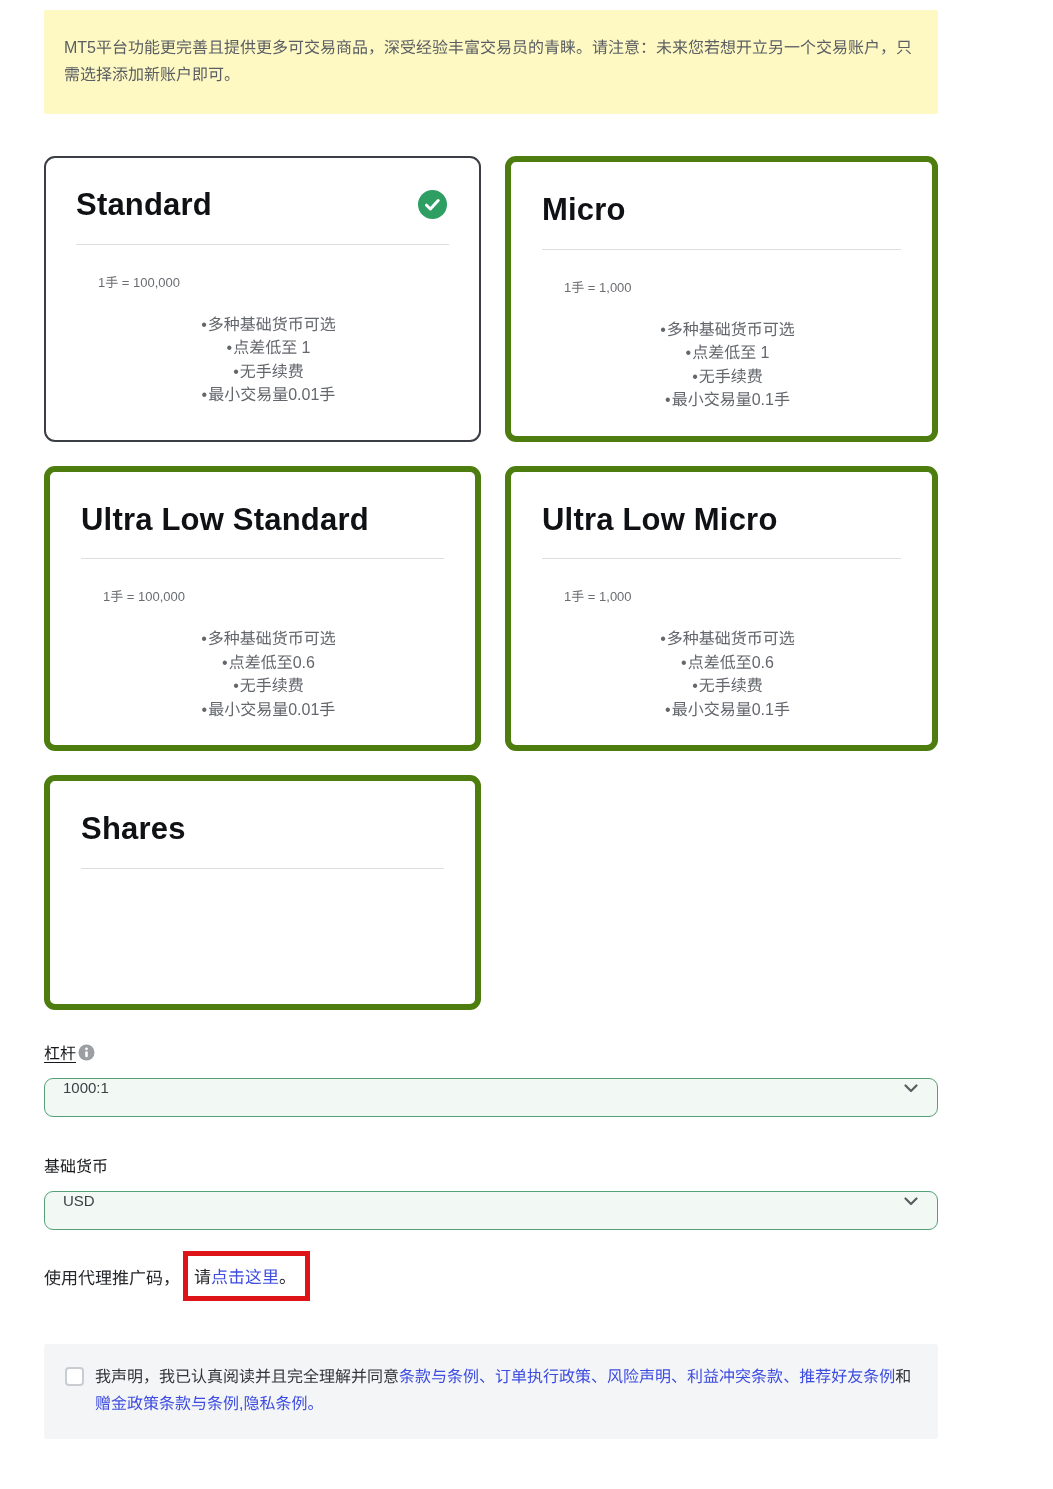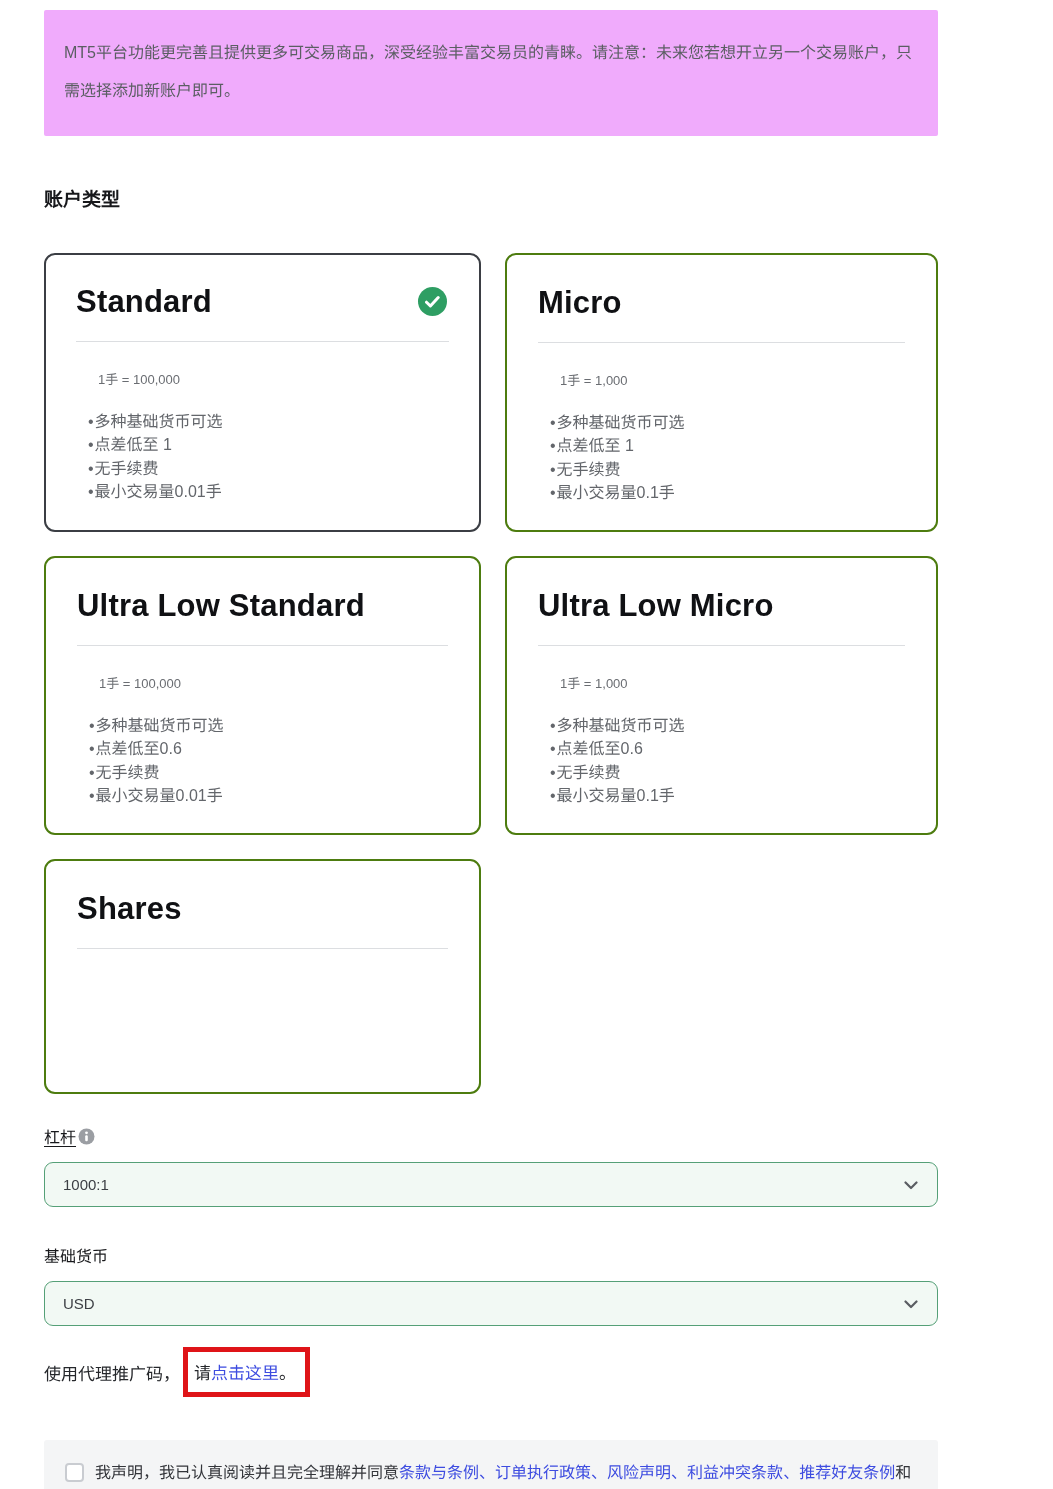--- a/index.html
+++ b/index.html
@@ -9,24 +9,24 @@
     min-height: 1489px;
     font-family: "Liberation Sans", "DejaVu Sans", sans-serif;
     color: #222428;
     position: relative;
   }
   .container { width: 894px; margin-left: 44px; }
 
   
   .banner {
     margin-top: 10px;
-    background: #f0abfc;
+    background: #fef9c3;
     padding: 24px 22px 26px 20px;
     font-size: 16px;
-    line-height: 38px;
+    line-height: 27px;
     color: #5b5e63;
     border-radius: 2px;
   }
 
   
   .section-heading {
     margin-top: 48px;
     font-size: 19px;
     font-weight: 700;
     color: #17181b;
@@ -36,21 +36,21 @@
   .cards-grid {
     margin-top: 42px;
     display: grid;
     grid-template-columns: 437px 433px;
     column-gap: 24px;
     row-gap: 27px;
     gap: 24px;
   }
   .card {
     background: #fff;
-    border: 2px solid #4d7c0f;
+    border: 6px solid #4d7c0f;
     border-radius: 11px;
     padding: 30px 31px 24px 31px;
     min-height: 279px;
   }
   .card.selected { border: 2px solid #3b3e44; padding: 29px 30px 23px 30px; }
   .card.shares { min-height: 235px; grid-column: 1; }
   .card-head { display: flex; align-items: flex-start; justify-content: space-between; }
   .card-title {
     font-size: 31px;
     font-weight: 700;
@@ -71,37 +71,37 @@
     font-size: 13px;
     color: #6a6d72;
   }
   .card-lot:empty { display: none; }
   .card-features { list-style: none; margin: 22px 0 0 12px; }
   .card-features li {
     font-size: 16px;
     color: #63666b;
     line-height: 23.5px;
     white-space: nowrap;
+    text-align: center;
   }
   .card-features li::before { content: "\2022"; margin-right: 1px; color: #63666b; }
 
   
   .field-label-row { margin-top: 30px; display: flex; align-items: center; gap: 2px; text-align: center; }
   .field-label { font-size: 16px; color: #17181b; }
   .field-label.underlined { text-decoration: underline; text-underline-offset: 3px; }
   .info-badge { display: inline-flex; width: 17px; height: 17px; }
   .select-box {
     margin-top: 14px;
-    height: 45px;
+    height: 39px;
     width: 100%;
     border: 1px solid #55a077;
     background: #f2f9f4;
     border-radius: 9px;
     display: flex;
-    align-items: center;
     justify-content: space-between;
     padding: 0 19px 0 18px;
     cursor: pointer;
   }
   .select-value { font-size: 15px; color: #3c3f44; }
   .chevron { flex-shrink: 0; }
 
   .currency-label-row { margin-top: 36px; }
 
   
@@ -150,21 +150,20 @@
 </style>
 </head>
 <body>
 
 <div class="container">
 
   <div class="banner">
     <span>MT5平台功能更完善且提供更多可交易商品，深受经验丰富交易员的青睐。请注意：未来您若想开立另一个交易账户，只需选择添加新账户即可。</span>
   </div>
 
-  <h2 class="section-heading">账户类型</h2>
 
   <div class="cards-grid">
 
     <div class="card selected">
       <div class="card-head">
         <h3 class="card-title">Standard</h3>
         <span class="check-badge">
           <svg width="15" height="12" viewBox="0 0 15 12">
               <path d="M1.5 6.2 L5.4 10 L13.2 1.6" fill="none" stroke="#ffffff" stroke-width="3" stroke-linecap="round" stroke-linejoin="round"></path>
             </svg>

